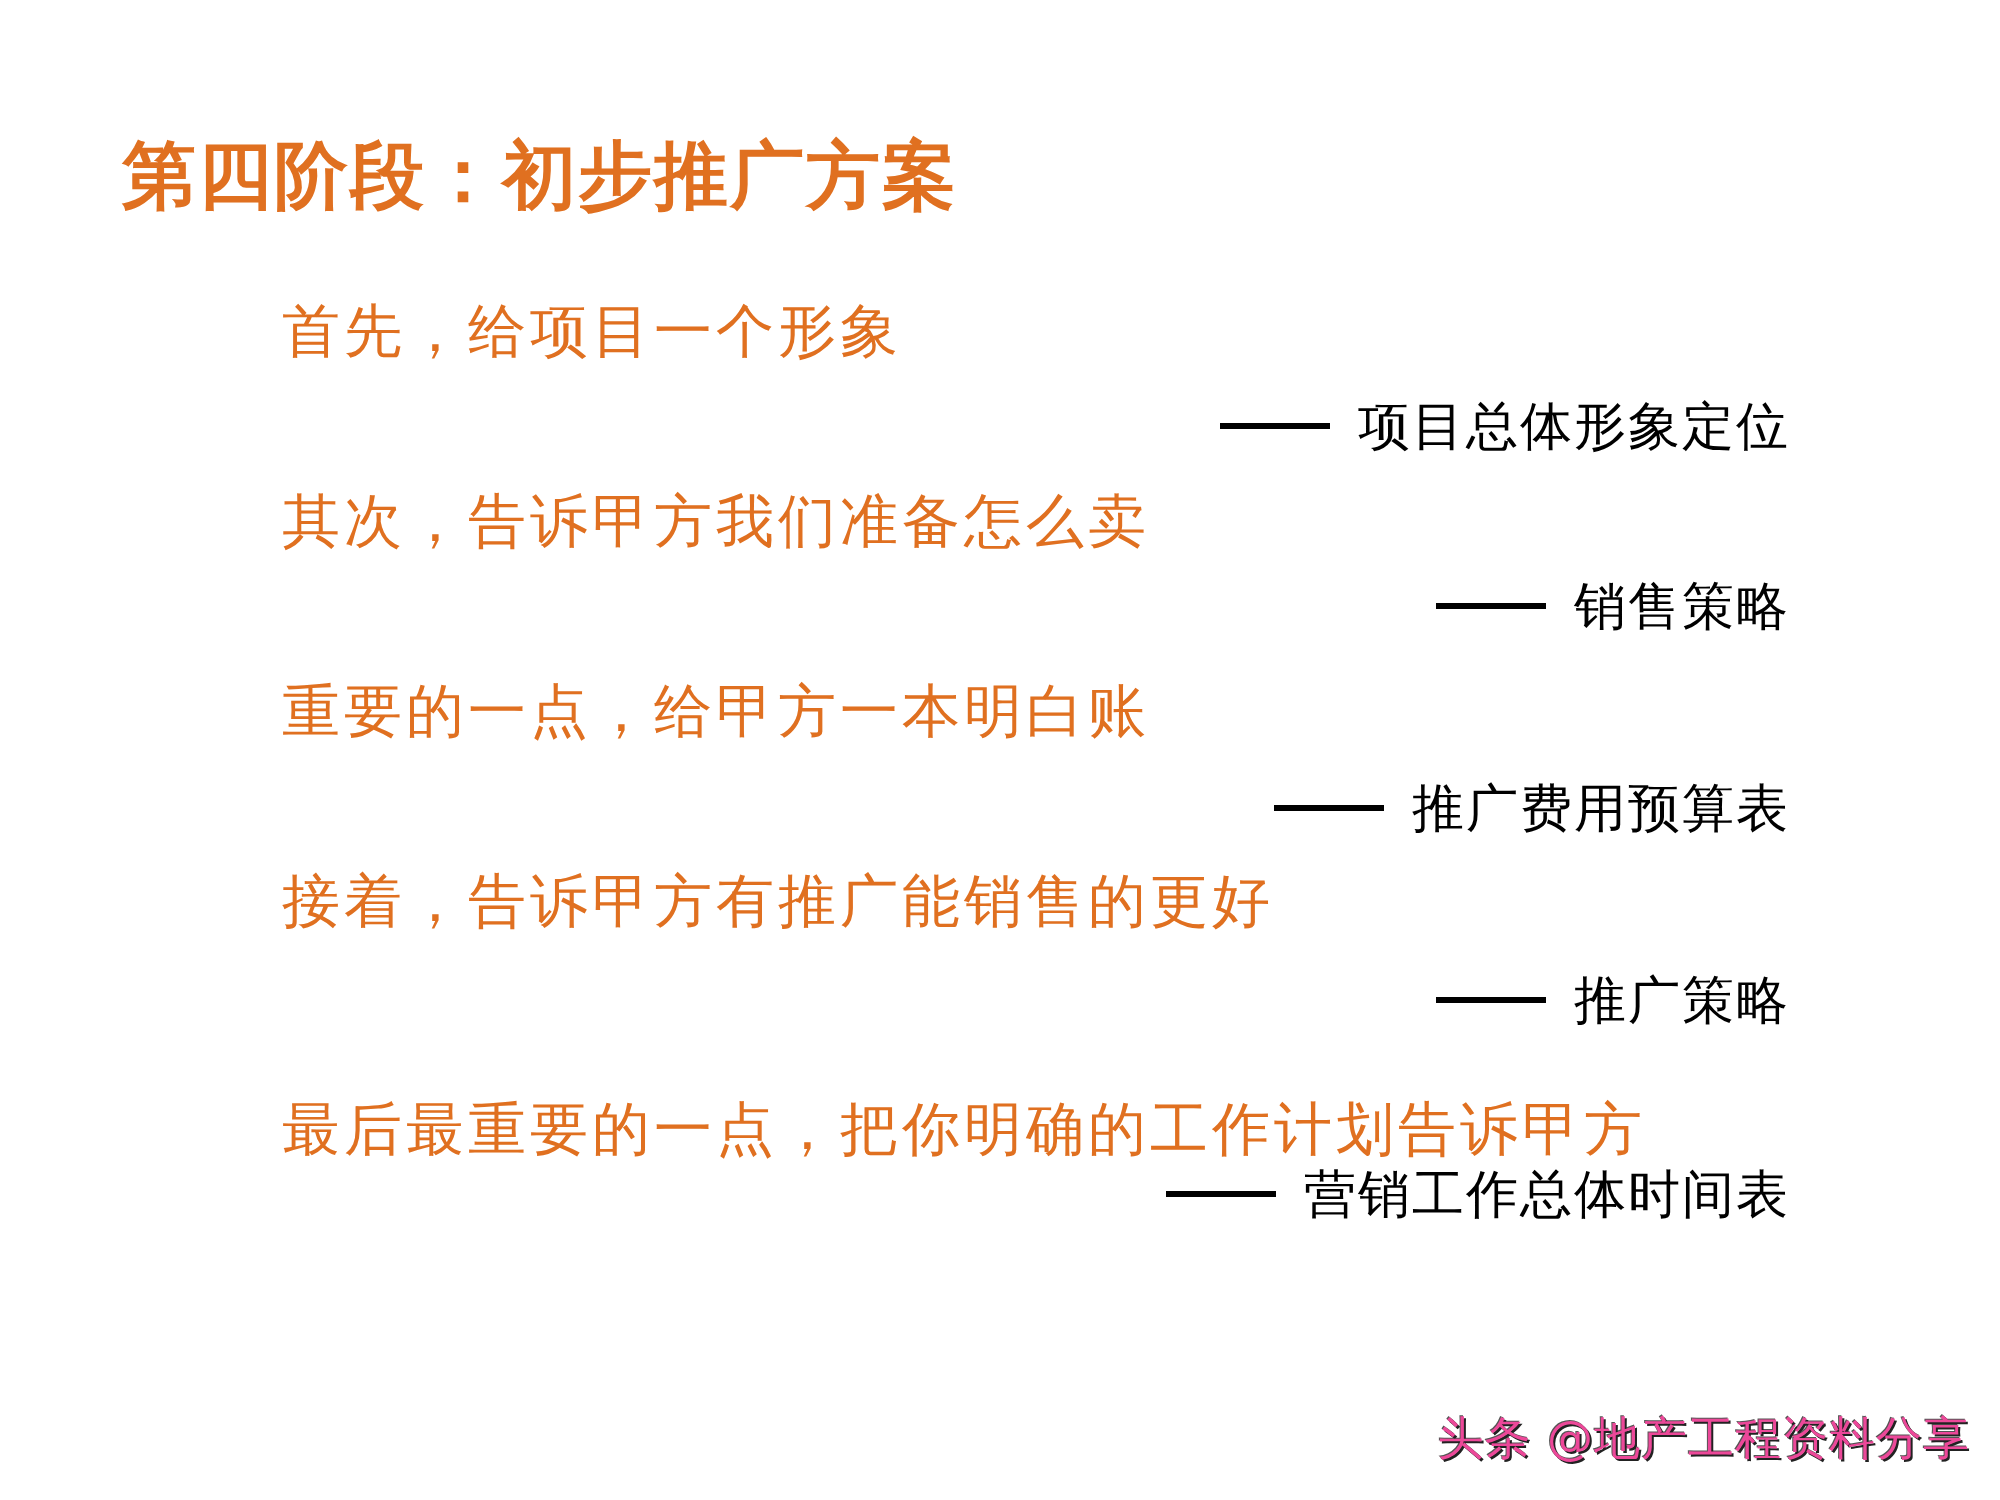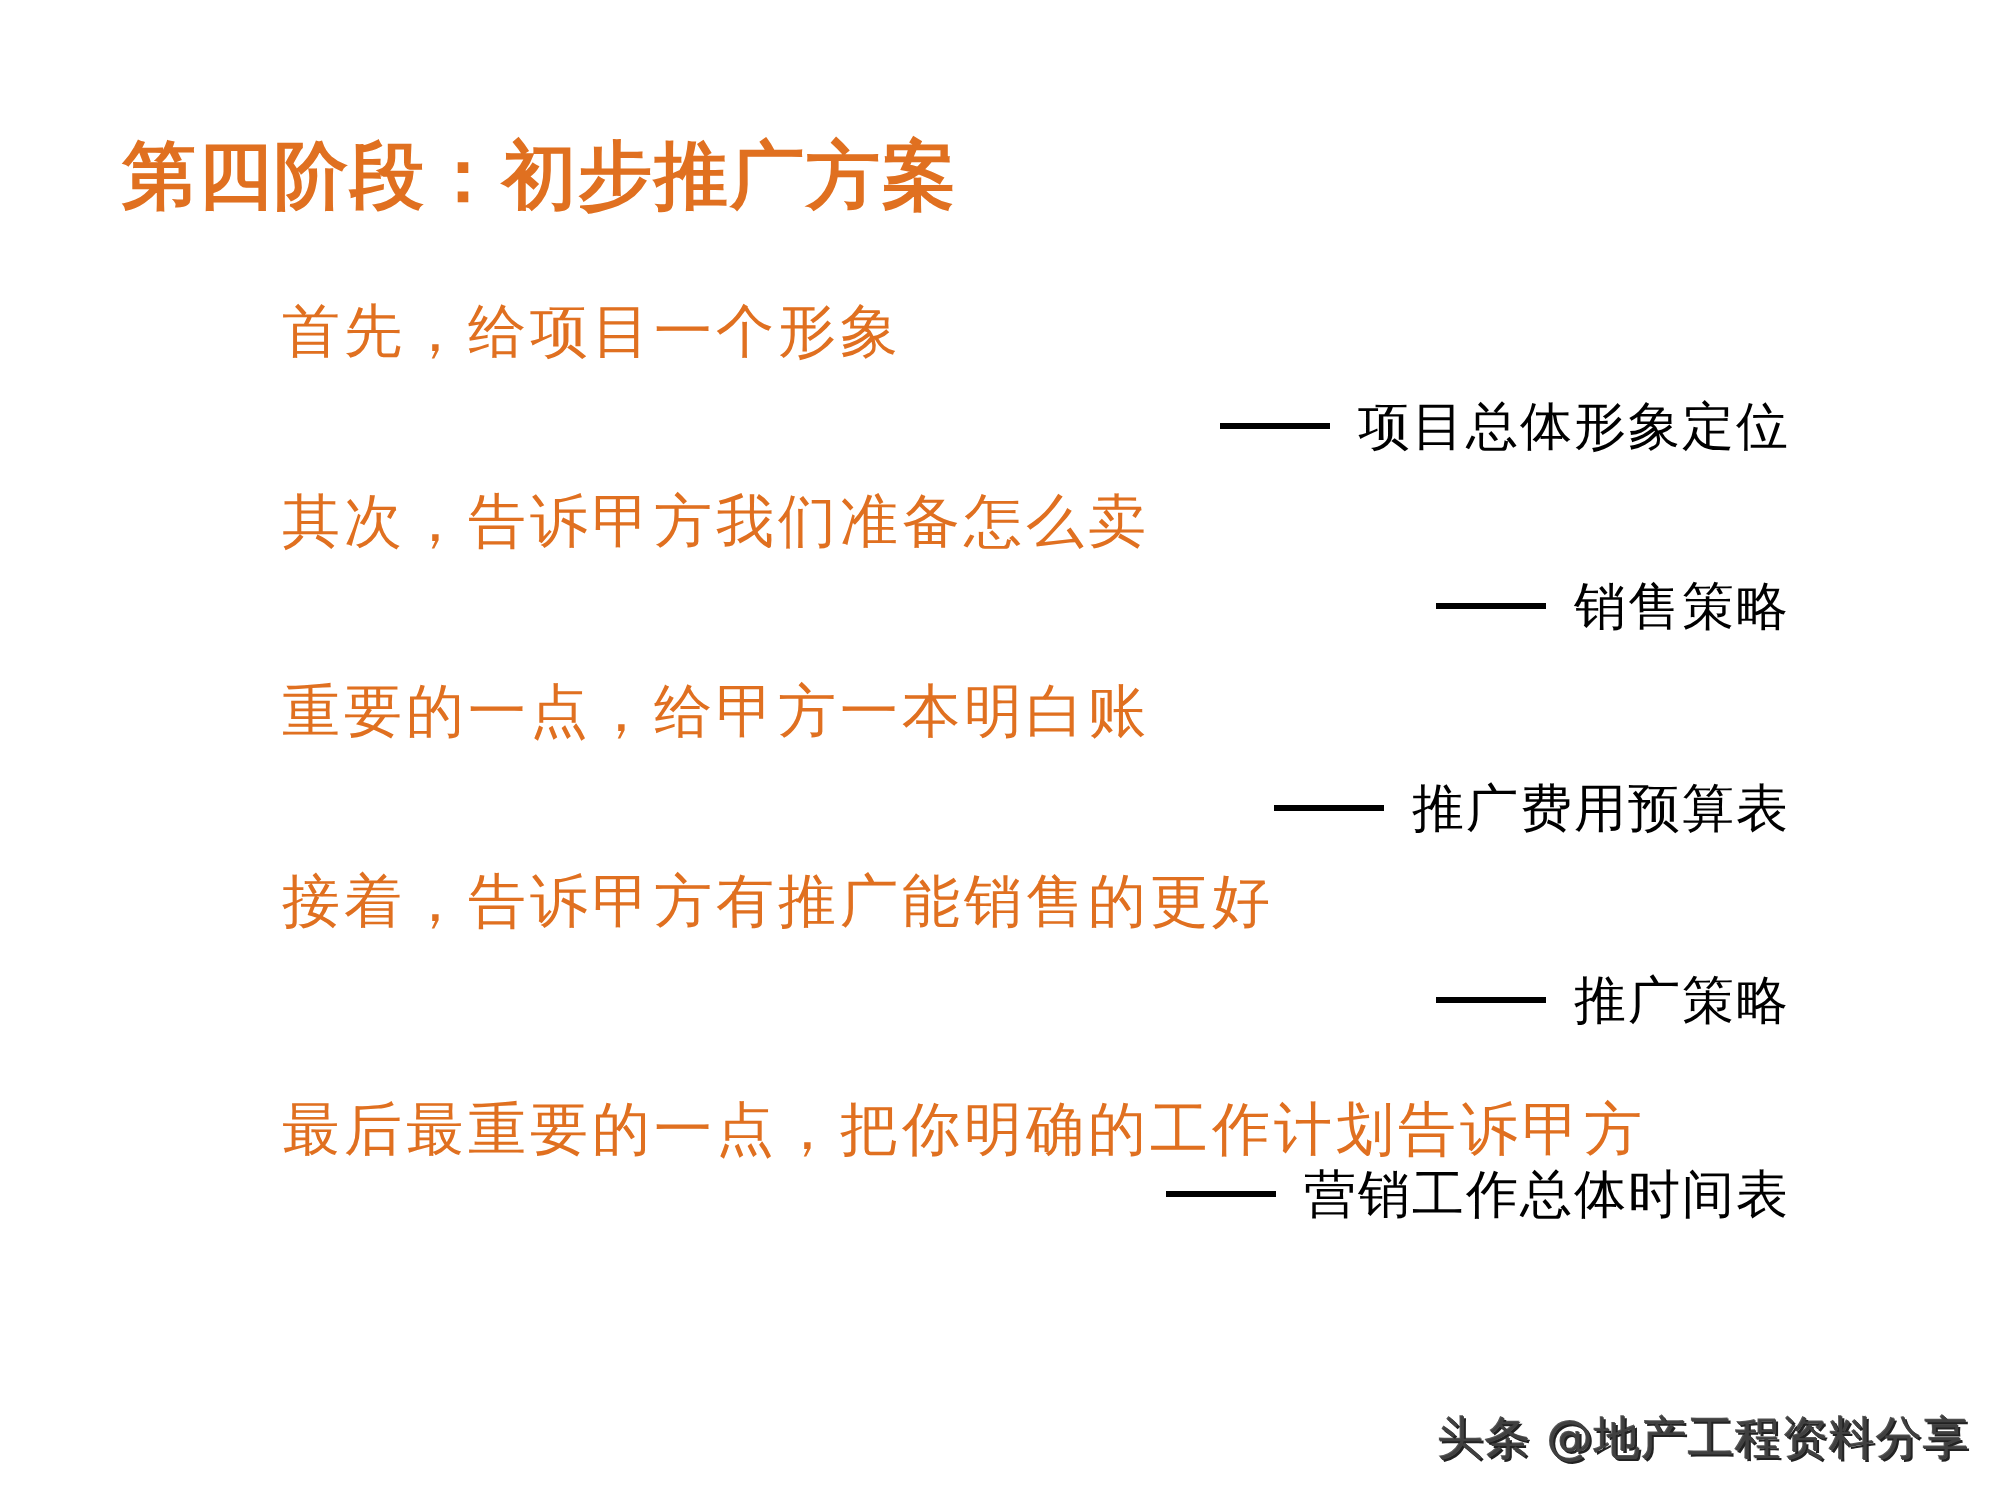--- a/index.html
+++ b/index.html
@@ -6,21 +6,21 @@
   body { width:2000px; height:1500px; background:#ffffff; position:relative; overflow:hidden;
          font-family: "DejaVu Serif", "Liberation Serif", serif; }
   .title { position:absolute; left:122px; top:138px; font-size:74px; font-weight:bold; color:#E07020;
            letter-spacing:2px; white-space:nowrap; line-height:1; }
   .item { position:absolute; left:282px; font-size:58px; color:#E07020; white-space:nowrap; line-height:1;
           letter-spacing:4px;text-align:center; }
   .sub { position:absolute; right:210px; font-size:52px; color:#000; white-space:nowrap; line-height:1;
          display:flex; align-items:center; letter-spacing:2px;gap:24px; }
   .dash { display:inline-block; width:110px; height:6px; background:#000; margin-right:4px; }
   .watermark { position:absolute; right:30px; top:1408px; font-family:"DejaVu Sans", sans-serif;
-               font-size:46px; color:#404040; white-space:nowrap;
+               font-size:46px; color:#ec4899; white-space:nowrap;
                text-shadow: 2px 2px 0 #222, -1px -1px 0 #555; letter-spacing:1px; }
 </style>
 </head>
 <body>
 
 <div class="title">第四阶段：初步推广方案</div>
 
 <div class="item" style="top:302px;">首先，给项目一个形象</div>
 <div class="sub" style="top:400px;">
   <span class="dash"></span>

